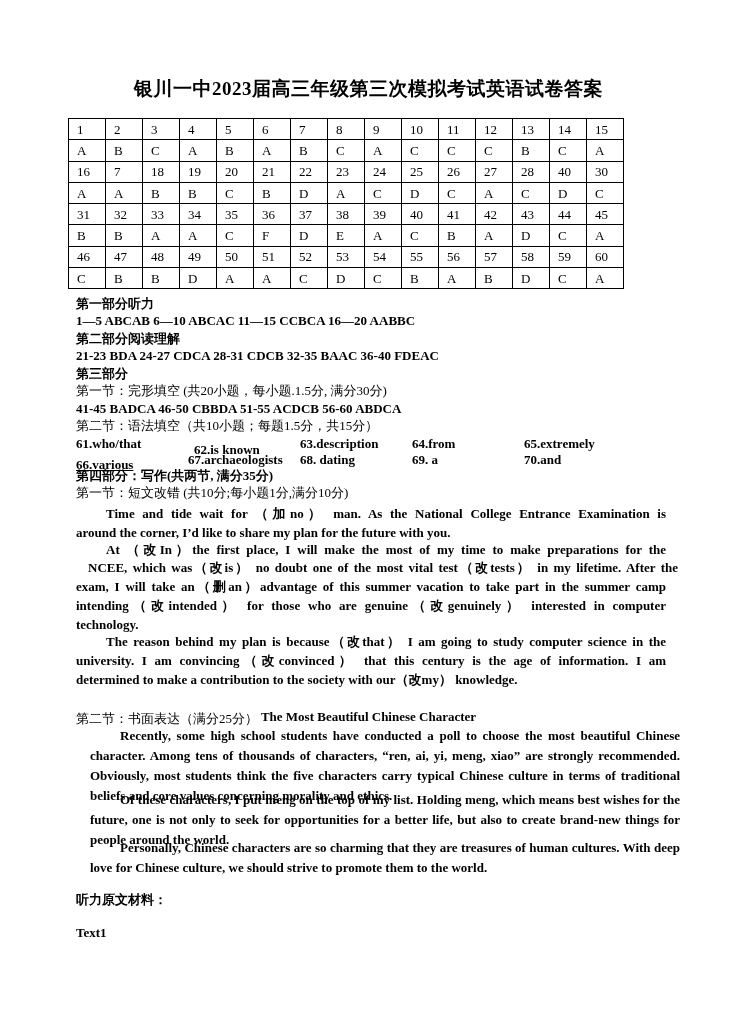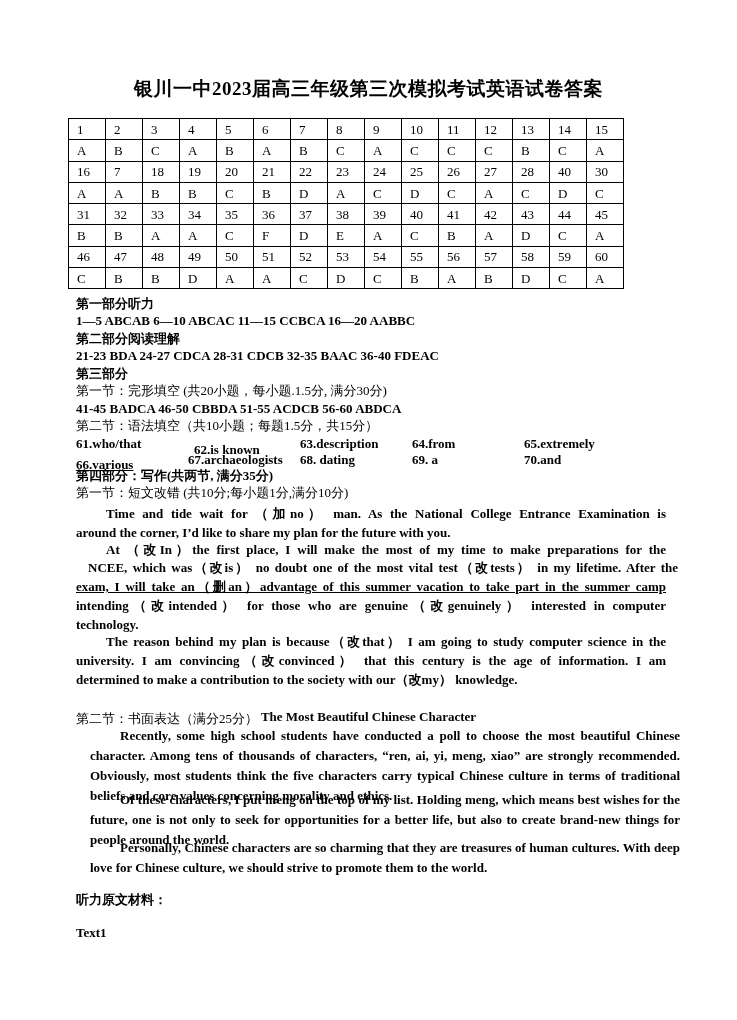--- a/index.html
+++ b/index.html
@@ -199,21 +199,21 @@
   <div class="col" style="left:412px; top:452px;">69. a</div>
   <div class="col" style="left:524px; top:452px;">70.and</div>
 
   <div class="line b" style="top:468px;">第四部分：写作(共两节, 满分35分)</div>
   <div class="line" style="top:485px;">第一节：短文改错 (共10分;每小题1分,满分10分)</div>
 
   <div class="jline" style="top:506px; padding-left:30px; width:560px;">Time and tide wait for （加no） man. As the National College Entrance Examination is</div>
   <div class="line b" style="top:525px;">around the corner, I’d like to share my plan for the future with you.</div>
   <div class="jline" style="top:542px; padding-left:30px; width:560px;">At （改In）the first place, I will make the most of my time to make preparations for the</div>
   <div class="jline" style="top:560px;margin-left:12px;">NCEE, which was（改is） no doubt one of the most vital test（改tests） in my lifetime. After the</div>
-  <div class="jline" style="top:579px;text-decoration:underline;">exam, I will take an（删an）advantage of this summer vacation to take part in the summer camp</div>
+  <div class="jline" style="top:579px;">exam, I will take an（删an）advantage of this summer vacation to take part in the summer camp</div>
   <div class="jline" style="top:598px;">intending（改intended） for those who are genuine（改genuinely）  interested in computer</div>
   <div class="line b" style="top:617px;">technology.</div>
   <div class="jline" style="top:634px; padding-left:30px; width:560px;">The reason behind my plan is because（改that） I am going to study computer science in the</div>
   <div class="jline" style="top:653px;">university. I am convincing（改convinced） that this century is the age of information. I am</div>
   <div class="line b" style="top:672px;">determined to make a contribution to the society with our（改my）  knowledge.</div>
 
   <div class="line" style="top:692px;margin-top:19px;">第二节：书面表达（满分25分）</div>
   <div class="center" style="top:709px;">The Most Beautiful Chinese Character</div>
 
   <div class="para" style="top:726px;"><span class="indent"></span><span>Recently, some high school students have conducted a poll to choose the most beautiful Chinese character. Among tens of thousands of characters, “ren, ai, yi, meng, xiao” are strongly recommended. Obviously, most students think the five characters carry typical Chinese culture in terms of traditional beliefs and core values concerning morality and ethics.</span></div>

